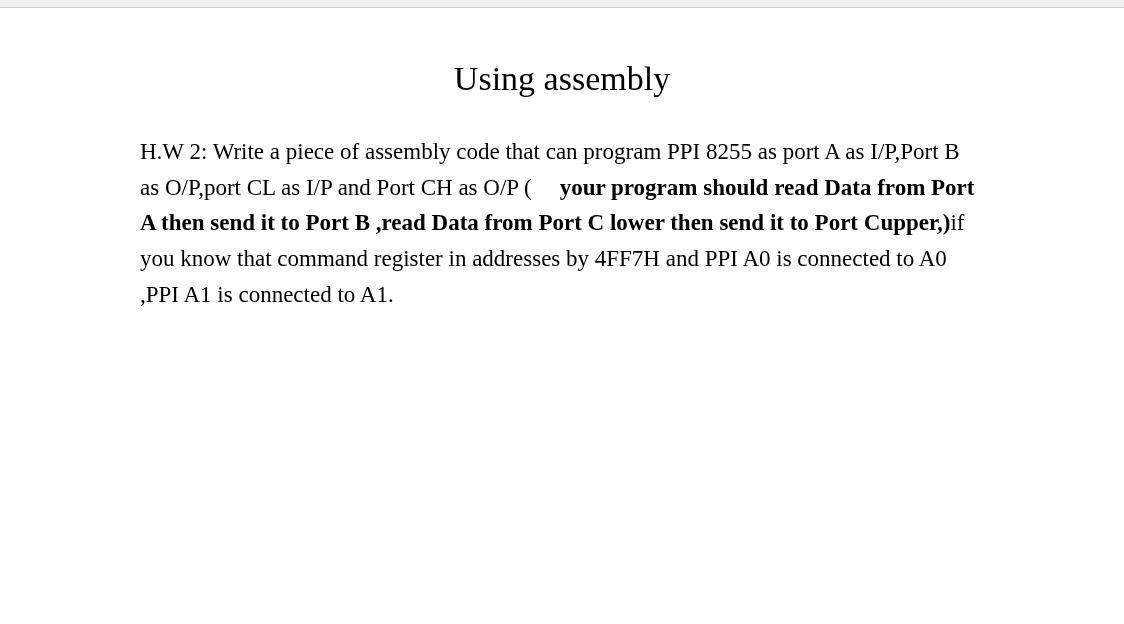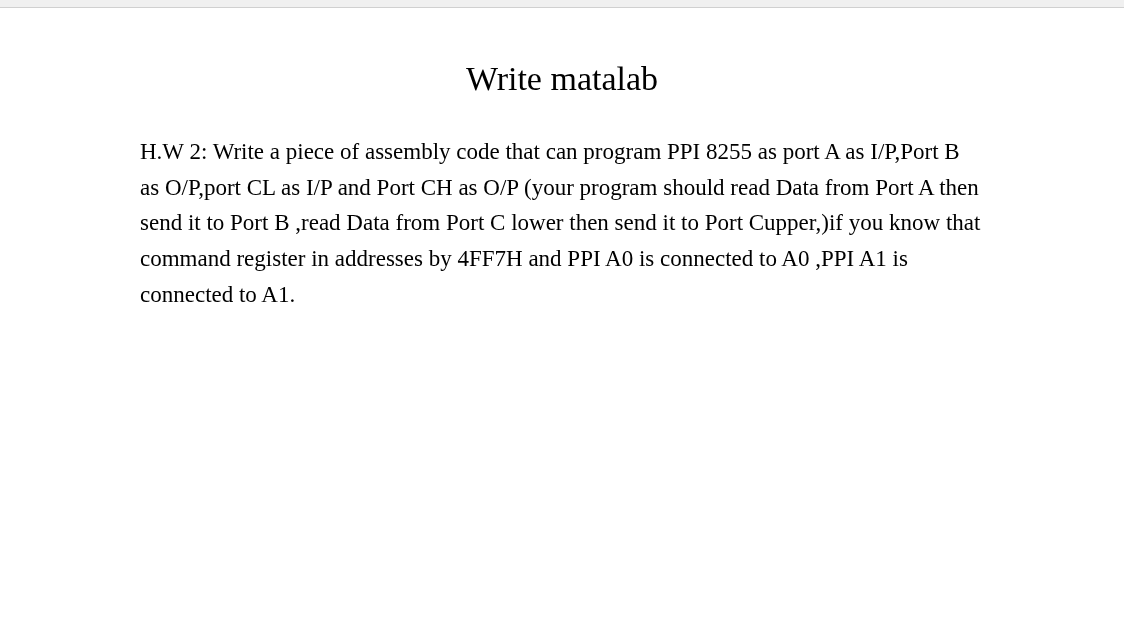--- a/index.html
+++ b/index.html
@@ -35,27 +35,28 @@
       margin-bottom: 36px;
       margin-left: 90px;
       margin-right: 90px;
     }
     .body-text {
       font-size: 23px;
       line-height: 1.55;
       text-align: left;
     }
     .bold {
-      font-weight: normal;
+      font-weight: bold;
+      margin-left: 28px;
     }
   </style>
 </head>
 <body>
 
 <div class="top-edge"></div>
 
 <div class="page">
-  <h1 class="title">Write matalab</h1>
+  <h1 class="title">Using assembly</h1>
 
   <p class="body-text">
     <span>H.W 2: Write a piece of assembly code that can program PPI 8255 as port A as I/P,Port B as O/P,port CL as I/P and Port CH as O/P (</span><span class="bold">your program should read Data from Port A then send it to Port B ,read Data from Port C lower then send it to Port Cupper,)</span><span>if you know that command register in addresses by 4FF7H   and PPI  A0 is connected to  A0 ,PPI A1 is connected to A1.</span>
   </p>
 </div>
 
 </body></html>

